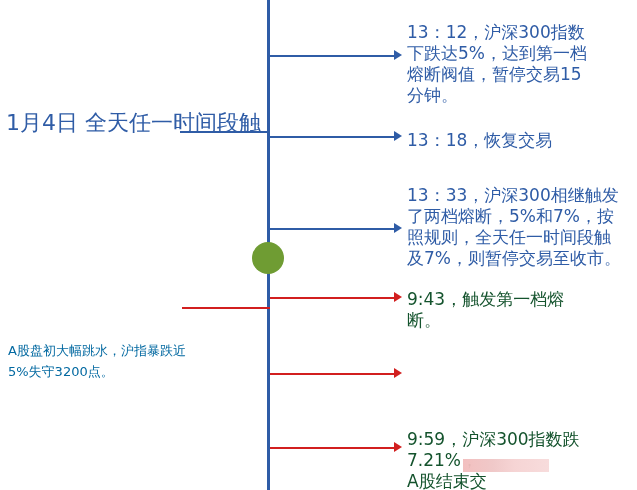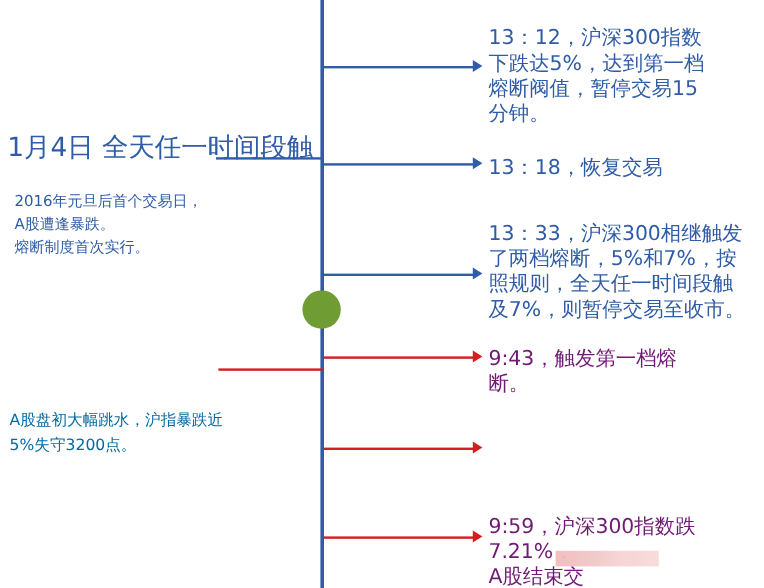--- a/index.html
+++ b/index.html
@@ -94,21 +94,21 @@
     white-space: pre-line;
   }
   
   .evt {
     position: absolute;
     font-size: 17px;
     line-height: 21px;
     white-space: pre-line;
   }
   .evt.blue { color: #2f5ca6; }
-  .evt.red  { color: #701a75; }
+  .evt.red  { color: #14532d; }
 
   .e1 { left: 407px; top: 22px;  width: 205px; }
   .e2 { left: 407px; top: 130px; width: 205px; }
   .e3 { left: 407px; top: 185px; width: 215px; }
   .e4 { left: 407px; top: 289px; width: 205px; }
   .e5 { left: 407px; top: 357px; width: 215px; }
   .e6 { left: 407px; top: 429px; width: 215px; }
 
   
   .redaction {
@@ -145,23 +145,20 @@
 
   <div class="conn red" style="left:270px; top:373px; width:126px;"></div>
   <div class="arrow red" style="left:394px; top:368px;"></div>
 
   <div class="conn red" style="left:270px; top:447px; width:126px;"></div>
   <div class="arrow red" style="left:394px; top:442px;"></div>
 
   <div class="conn red" style="left:182px; top:307px; width:88px;"></div>
 
   <div class="title1">1月4日 全天任一时间段触</div>
-  <div class="sub1">2016年元旦后首个交易日，
-A股遭逢暴跌。
-熔断制度首次实行。</div>
 
   <div class="evt blue e1">13：12，沪深300指数
 下跌达5%，达到第一档
 熔断阀值，暂停交易15
 分钟。</div>
   <div class="evt blue e2">13：18，恢复交易</div>
   <div class="evt blue e3">13：33，沪深300相继触发
 了两档熔断，5%和7%，按
 照规则，全天任一时间段触
 及7%，则暂停交易至收市。</div>

